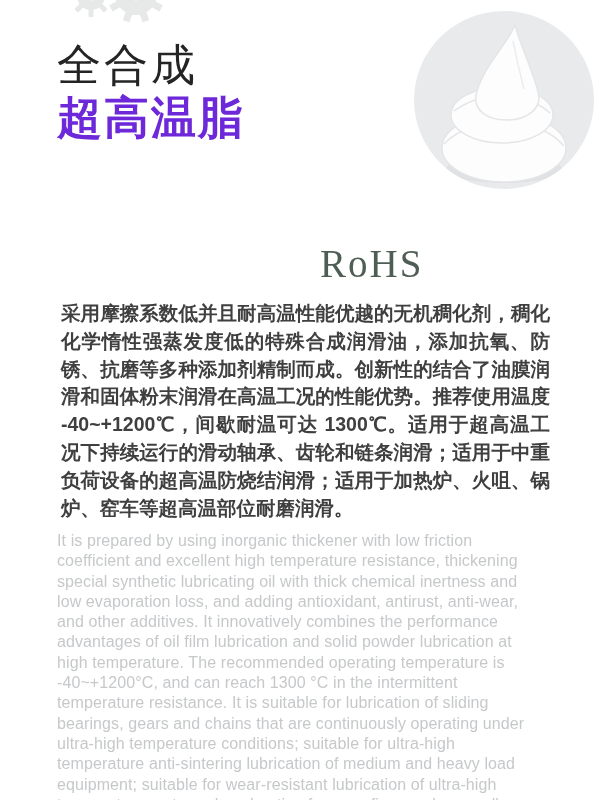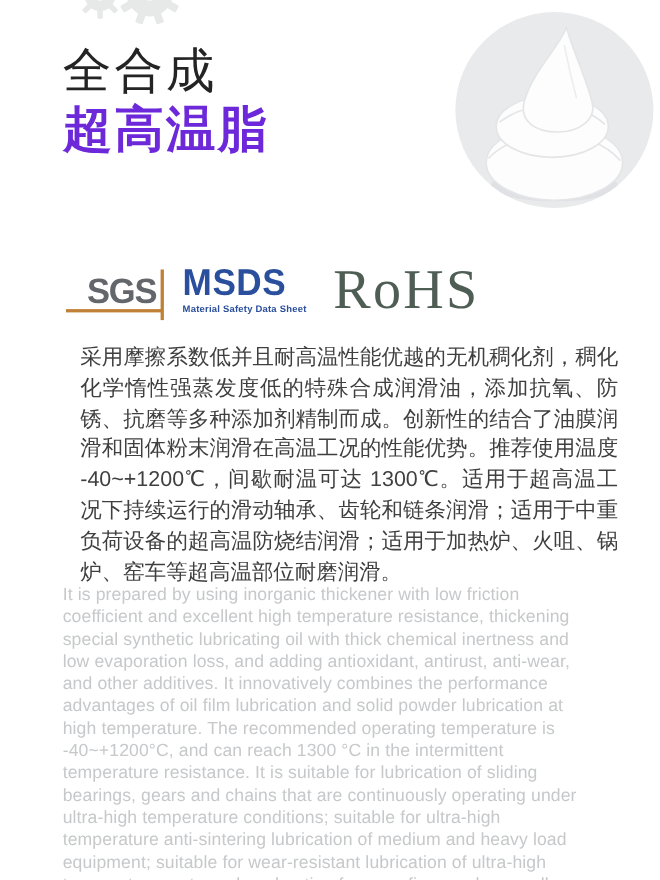--- a/index.html
+++ b/index.html
@@ -33,27 +33,27 @@
   .sgs{position:absolute;left:0;top:0;width:96px;height:54px;}
   .sgs-text{position:absolute;left:22px;top:6px;font-size:32px;font-weight:bold;
     color:#63676b;letter-spacing:-1px;transform:scaleX(0.98);transform-origin:left;}
   .sgs-hline{position:absolute;left:3px;top:41px;width:87px;height:2.5px;background:#c08036;}
   .sgs-vline{position:absolute;left:89px;top:5px;width:2.5px;height:46px;background:#c08036;}
   .msds{position:absolute;left:107px;top:0;width:126px;height:54px;}
   .msds-text{position:absolute;left:2px;top:0px;font-size:34px;font-weight:800;
     color:#2a4f9c;letter-spacing:0.5px;transform:scaleX(0.94);transform-origin:left;line-height:1;}
   .msds-sub{position:absolute;left:2px;top:36px;font-size:8.6px;font-weight:700;
     color:#2a4f9c;letter-spacing:0.2px;white-space:nowrap;}
-  .rohs{position:absolute;left:246px;top:0px;font-family:"Liberation Serif",serif;
-    font-size:51px;color:#4f5e54;letter-spacing:2px;line-height:48px;}
+  .rohs{position:absolute;left:263px;top:0px;font-family:"Liberation Serif",serif;
+    font-size:39px;color:#4f5e54;letter-spacing:2px;line-height:48px;}
 
   
   .desc-cn{
-    position:absolute;left:57px;top:296px;width:489px;margin:16px;
-    font-size:19.5px;line-height:27.8px;color:#3f3f3f;font-weight:400;
+    position:absolute;left:57px;top:296px;width:489px;margin:4px;
+    font-size:19.5px;line-height:27.8px;color:#3f3f3f;font-weight:700;
     text-align:justify;text-justify:inter-ideograph;
   }
   .desc-en{
     position:absolute;left:57px;top:531px;width:489px;margin:0;
     font-size:16px;line-height:20.3px;color:#c6c8ca;letter-spacing:0.1px;
   }
 </style>
 </head>
 <body>
 
@@ -113,29 +113,20 @@
 
   <h1 class="title-cn">
     <span class="title-line1">全合成</span>
     <span class="title-line2">超高温脂</span>
   </h1>
 
   <div class="subtitle">
   </div>
 
   <div class="certs">
-    <div class="sgs">
-      <span class="sgs-text">SGS</span>
-      <span class="sgs-hline"></span>
-      <span class="sgs-vline"></span>
-    </div>
-    <div class="msds">
-      <span class="msds-text">MSDS</span>
-      <span class="msds-sub">Material Safety Data Sheet</span>
-    </div>
     <div class="rohs">
       <span>RoHS</span>
     </div>
   </div>
 
   <p class="desc-cn">采用摩擦系数低并且耐高温性能优越的无机稠化剂，稠化化学惰性强蒸发度低的特殊合成润滑油，添加抗氧、防锈、抗磨等多种添加剂精制而成。创新性的结合了油膜润滑和固体粉末润滑在高温工况的性能优势。推荐使用温度 -40~+1200℃，间歇耐温可达 1300℃。适用于超高温工况下持续运行的滑动轴承、齿轮和链条润滑；适用于中重负荷设备的超高温防烧结润滑；适用于加热炉、火咀、锅炉、窑车等超高温部位耐磨润滑。</p>
   <p class="desc-en">It is prepared by using inorganic thickener with low friction coefficient and excellent high temperature resistance, thickening special synthetic lubricating oil with thick chemical inertness and low evaporation loss, and adding antioxidant, antirust, anti-wear, and other additives. It innovatively combines the performance advantages of oil film lubrication and solid powder lubrication at high temperature. The recommended operating temperature is -40~+1200°C, and can reach 1300 °C in the intermittent temperature resistance. It is suitable for lubrication of sliding bearings, gears and chains that are continuously operating under ultra-high temperature conditions; suitable for ultra-high temperature anti-sintering lubrication of medium and heavy load equipment; suitable for wear-resistant lubrication of ultra-high temperature parts such as heating furnace, fire nozzle as well as boiler and kiln car.</p>
 
 </div>
 

